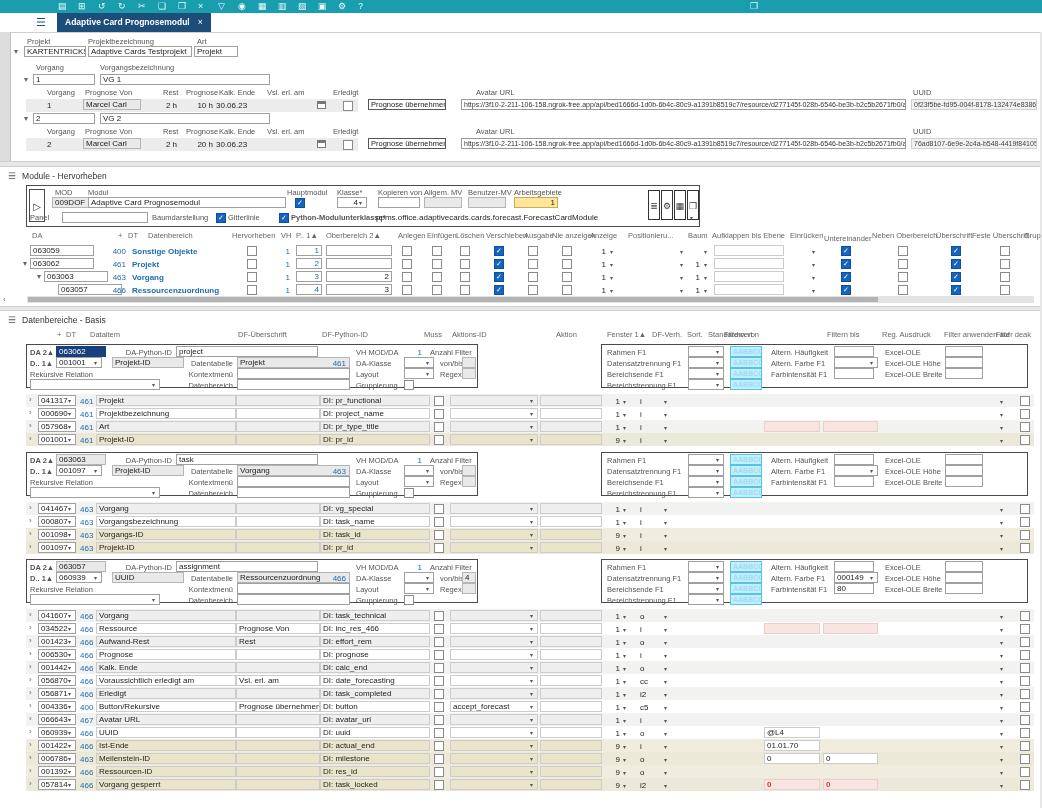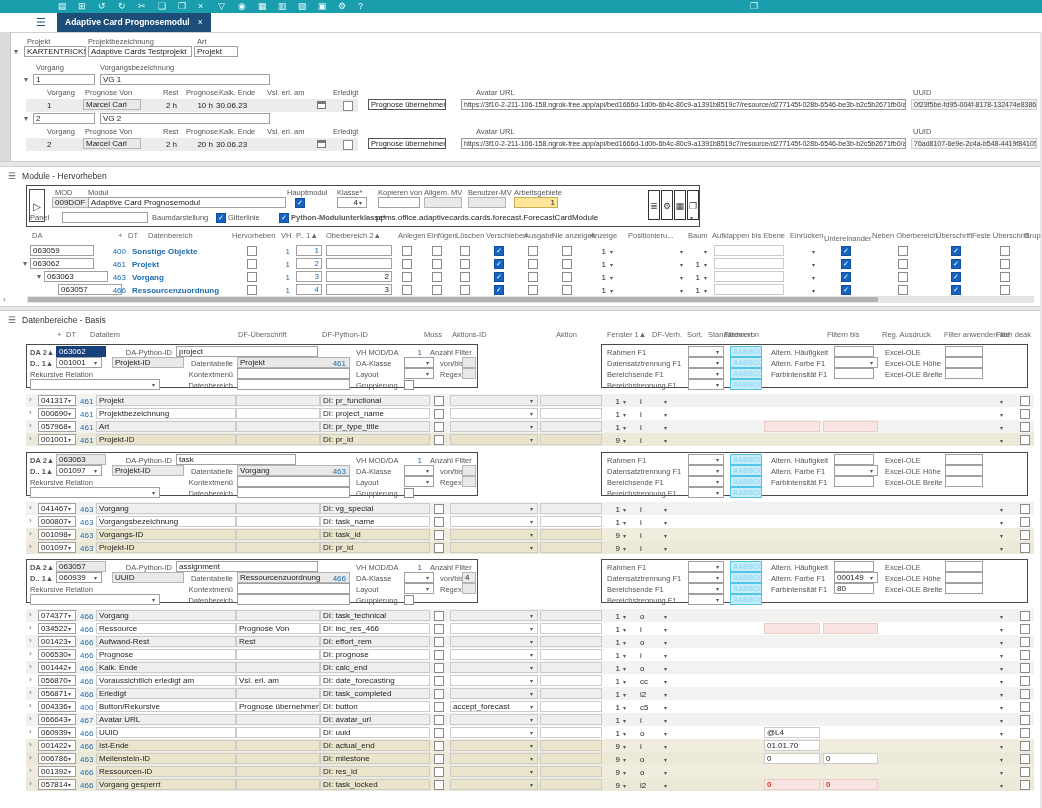--- a/index.html
+++ b/index.html
@@ -448,21 +448,21 @@
     <div class="dd" style="position: absolute; left: 623px; top: 438px;">▾</div>
     <div class="txt" style="position: absolute; left: 640px; top: 436px; width: 20px;">i</div>
     <div class="dd" style="position: absolute; left: 664px; top: 438px;">▾</div>
     <div class="dd" style="position: absolute; left: 1000px; top: 438px;">▾</div>
     <div class="chk" style="position: absolute; left: 1020px; top: 435px;"></div>
     <div class="blockbox" style="position: absolute; left: 26px; top: 452px; width: 452px; height: 44px;"></div>
     <div class="blockbox" style="position: absolute; left: 601px; top: 452px; width: 427px; height: 44px;"></div>
     <div class="lbl bold" style="position: absolute; left: 30px; top: 456px;">DA 2▲</div>
     <div class="box gray" style="position: absolute; left: 56px; top: 454px; width: 50px;">063063</div>
     <div class="lbl" style="position: absolute; left: 118px; top: 456px; width: 54px; text-align: right;">DA-Python-ID</div>
-    <div class="box" style="position: absolute; left: 176px; top: 454px; width: 120px;">task</div>
+    <div class="box" style="position: absolute; left: 176px; top: 454px; width: 142px;">task</div>
     <div class="lbl" style="position: absolute; left: 356px; top: 456px;">VH MOD/DA</div>
     <div class="txt blue" style="position: absolute; left: 404px; top: 456px; width: 18px; text-align: right;">1</div>
     <div class="lbl" style="position: absolute; left: 430px; top: 456px;">Anzahl Filter</div>
     <div class="lbl bold" style="position: absolute; left: 30px; top: 467px;">D.. 1▲</div>
     <div class="box" style="position: absolute; left: 56px; top: 465px; width: 46px;">001097</div>
     <div class="dd" style="position: absolute; left: 94px; top: 468px;">▾</div>
     <div class="box gray" style="position: absolute; left: 112px; top: 465px; width: 72px;">Projekt-ID</div>
     <div class="lbl" style="position: absolute; left: 176px; top: 467px; width: 57px; text-align: right;">Datentabelle</div>
     <div class="box gray" style="position: absolute; left: 237px; top: 465px; width: 113px;">Vorgang</div>
     <div class="txt blue" style="position: absolute; left: 322px; top: 467px; width: 24px; text-align: right;">463</div>
@@ -663,21 +663,21 @@
     <div class="line" style="position: absolute; left: 636px; top: 609px; width: 1px; height: 182px;"></div>
     <div class="line" style="position: absolute; left: 683px; top: 609px; width: 1px; height: 182px;"></div>
     <div class="line" style="position: absolute; left: 710px; top: 609px; width: 1px; height: 182px;"></div>
     <div class="line" style="position: absolute; left: 763px; top: 609px; width: 1px; height: 182px;"></div>
     <div class="line" style="position: absolute; left: 822px; top: 609px; width: 1px; height: 182px;"></div>
     <div class="line" style="position: absolute; left: 880px; top: 609px; width: 1px; height: 182px;"></div>
     <div class="line" style="position: absolute; left: 940px; top: 609px; width: 1px; height: 182px;"></div>
     <div class="line" style="position: absolute; left: 1008px; top: 609px; width: 1px; height: 182px;"></div>
     <div class="rowbg" style="position: absolute; left: 26px; top: 609px; width: 1008px; height: 13px; background: rgb(242, 242, 241);"></div>
     <div class="chev" style="position: absolute; left: 29px; top: 611px;">›</div>
-    <div class="box" style="position: absolute; left: 38px; top: 610px; width: 38px;">074377</div>
+    <div class="box" style="position: absolute; left: 38px; top: 610px; width: 38px;">041607</div>
     <div class="dd" style="position: absolute; left: 68px; top: 613px;">▾</div>
     <div class="txt blue" style="position: absolute; left: 80px; top: 612px; width: 16px;">466</div>
     <div class="box cell" style="position: absolute; left: 96px; top: 610px; width: 140px; background: rgb(238, 238, 238);">Vorgang</div>
     <div class="box cell" style="position: absolute; left: 236px; top: 610px; width: 84px; background: rgb(238, 238, 238);"></div>
     <div class="box cell" style="position: absolute; left: 320px; top: 610px; width: 110px; background: rgb(238, 238, 238);">DI: task_technical</div>
     <div class="chk" style="position: absolute; left: 434px; top: 611px;"></div>
     <div class="box cell" style="position: absolute; left: 450px; top: 610px; width: 88px; background: rgb(238, 238, 238);"></div>
     <div class="dd" style="position: absolute; left: 530px; top: 613px;">▾</div>
     <div class="box cell" style="position: absolute; left: 540px; top: 610px; width: 62px; background: rgb(238, 238, 238);"></div>
     <div class="txt" style="position: absolute; left: 604px; top: 612px; width: 16px; text-align: right;">1</div>

